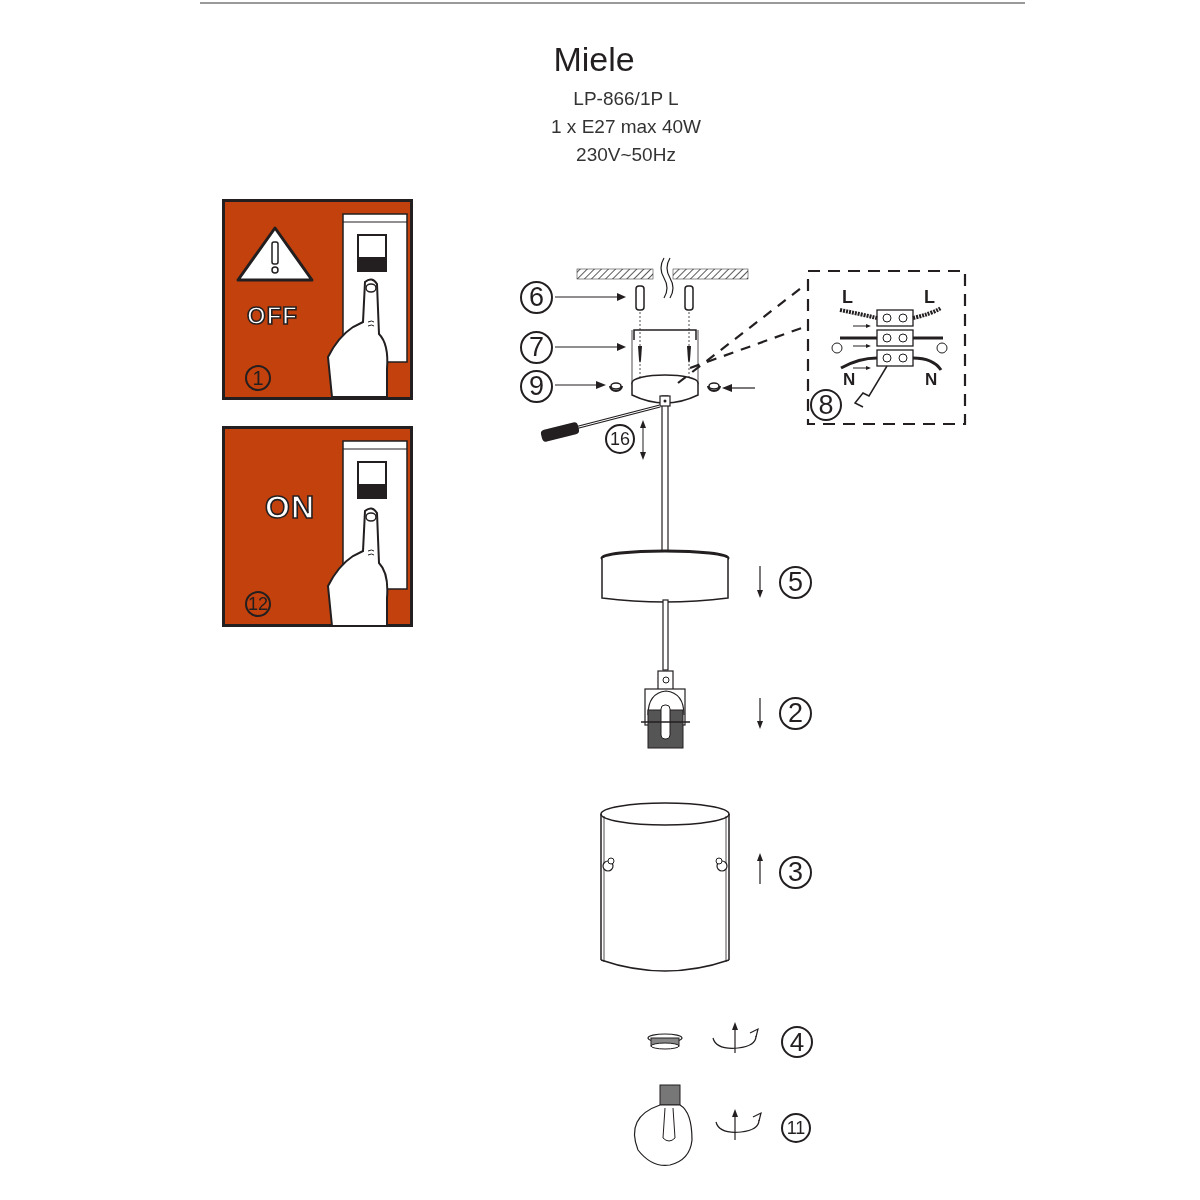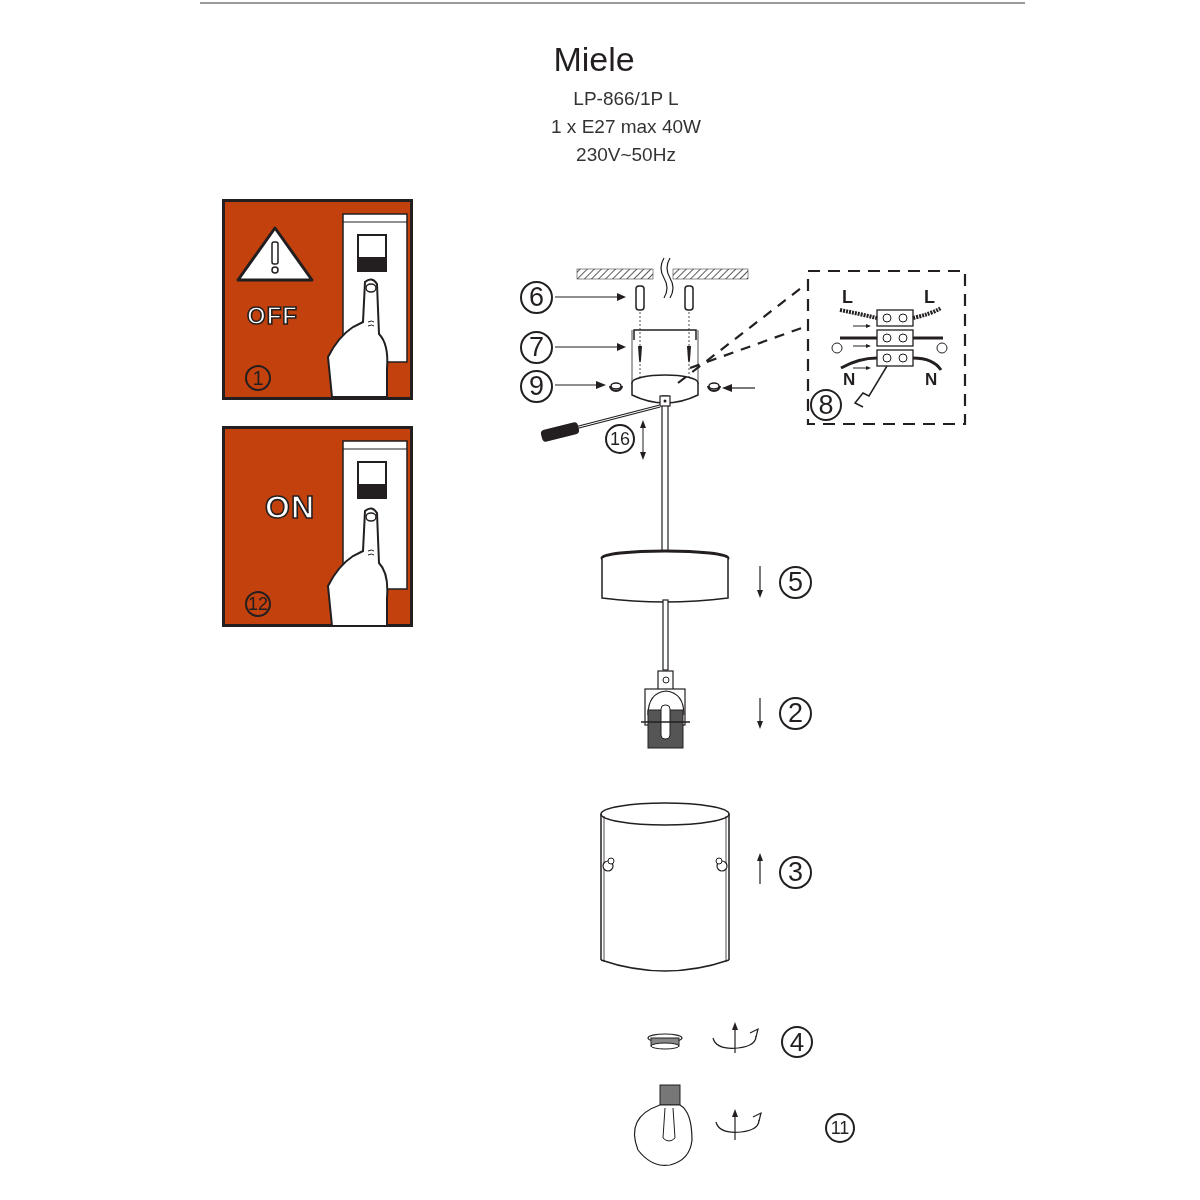--- a/index.html
+++ b/index.html
@@ -211,13 +211,13 @@
 
 <div class="num" style="left:520px;top:281px;width:33px;height:33px;font-size:27px">6</div>
 <div class="num" style="left:520px;top:331px;width:33px;height:33px;font-size:27px">7</div>
 <div class="num" style="left:520px;top:370px;width:33px;height:33px;font-size:27px">9</div>
 <div class="num" style="left:605px;top:424px;width:30px;height:30px;font-size:18px">16</div>
 <div class="num" style="left:810px;top:389px;width:32px;height:32px;font-size:27px">8</div>
 <div class="num" style="left:779px;top:566px;width:33px;height:33px;font-size:27px">5</div>
 <div class="num" style="left:779px;top:697px;width:33px;height:33px;font-size:27px">2</div>
 <div class="num" style="left:779px;top:856px;width:33px;height:33px;font-size:27px">3</div>
 <div class="num" style="left:781px;top:1026px;width:32px;height:32px;font-size:26px">4</div>
-<div class="num" style="left:825px;top:1113px;width:30px;height:30px;font-size:18px">11</div>
+<div class="num" style="left:781px;top:1113px;width:30px;height:30px;font-size:18px">11</div>
 
 </body></html>

